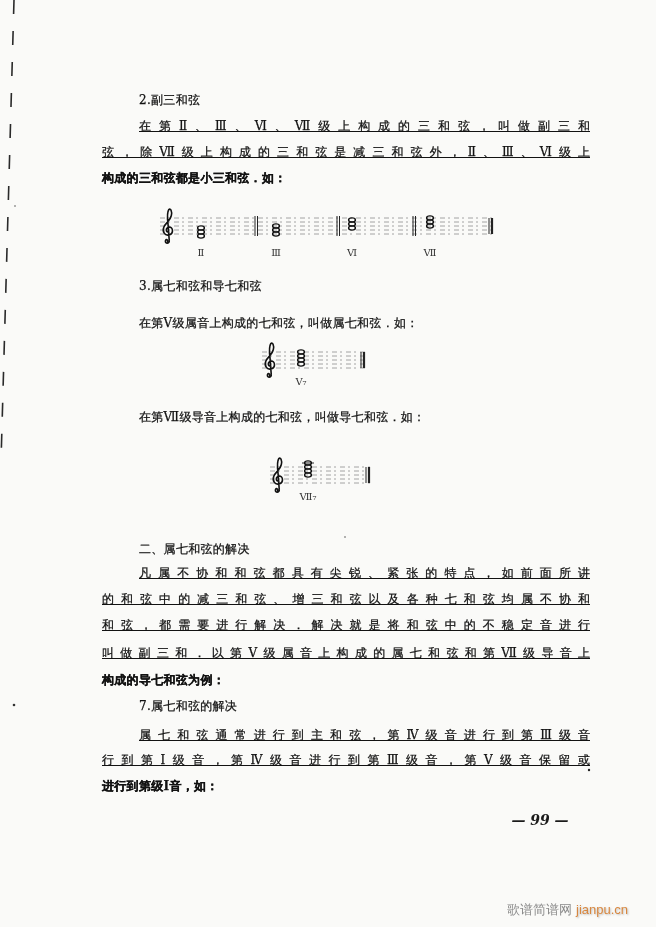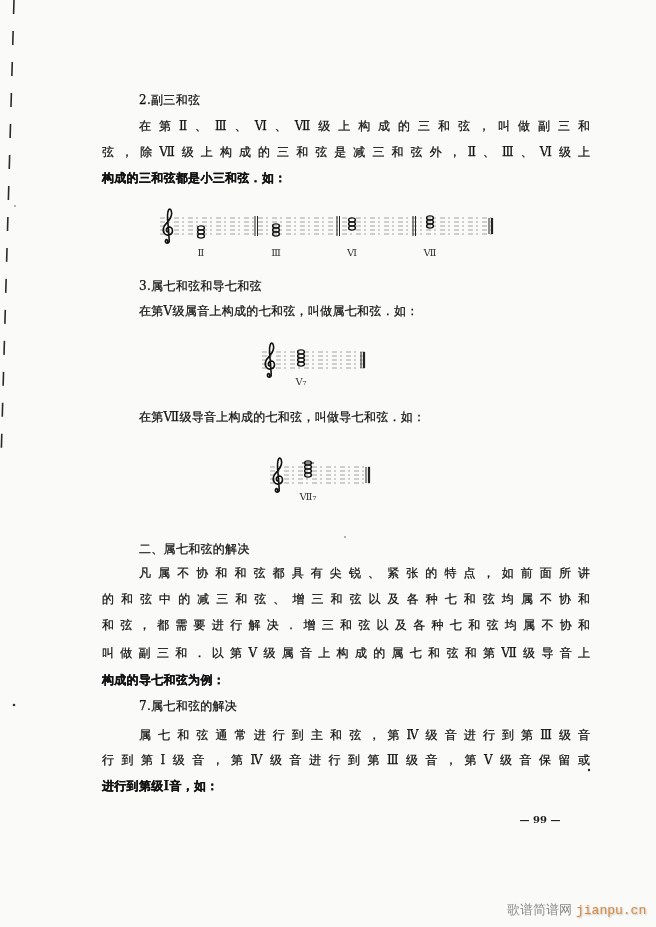--- a/index.html
+++ b/index.html
@@ -20,20 +20,21 @@
       color: #121212;
       white-space: nowrap;
       letter-spacing: 0.3px;
       -webkit-text-stroke: 0.25px #121212;
     }
     .just {
       white-space: normal;
       text-align: justify;
       text-align-last: justify;
       letter-spacing: 0;
+      text-decoration: underline;
     }
     .full { left: 102px; width: 488px; }
     .indent { left: 139px; width: 451px; }
     .plain-full { left: 102px; font-weight: bold; }
     .plain-indent { left: 139px; }
     .chord-label {
       position: absolute;
       font-family: "DejaVu Serif", serif;
       font-size: 10px;
       line-height: 12px;
@@ -41,36 +42,37 @@
       width: 24px;
       text-align: center;
     }
     .page-number {
       position: absolute;
       left: 505px; top: 811px;
       width: 70px;
       text-align: center;
       font-family: "DejaVu Serif", serif;
       font-weight: bold;
-      font-size: 10px;
+      font-size: 14px;
       line-height: 18px;
       color: #1a1a1a;
       white-space: nowrap;
+      font-style: italic;
     }
     .watermark {
       position: absolute;
       left: 507px; top: 902px;
       font-size: 13px;
       line-height: 16px;
       white-space: nowrap;
     }
     .wm-cn { color: #8a8a8a; font-family: "DejaVu Serif", serif; text-align: center; }
     .wm-url {
       color: #d8873f;
-      font-family: Liberation Mono, monospace;
+      font-family: Liberation Sans, sans-serif;
       margin-left: 4px;
       text-shadow: 1px 1px 2px rgba(0,0,0,0.25);
     }
   </style>
 </head>
 <body>
 
 <svg class="overlay" width="656" height="927" viewBox="0 0 656 927">
   <defs>
     <symbol id="treble-clef" viewBox="0 0 20 44">
@@ -173,29 +175,29 @@
 <div class="line just indent" style="top:116px">在第Ⅱ、Ⅲ、Ⅵ、Ⅶ级上构成的三和弦，叫做副三和</div>
 <div class="line just full" style="top:142px">弦，除Ⅶ级上构成的三和弦是减三和弦外，Ⅱ、Ⅲ、Ⅵ级上</div>
 <div class="line plain-full" style="top:168px">构成的三和弦都是小三和弦．如：</div>
 
 <div class="chord-label" style="left:189px; top:247px">Ⅱ</div>
 <div class="chord-label" style="left:264px; top:247px">Ⅲ</div>
 <div class="chord-label" style="left:340px; top:247px">Ⅵ</div>
 <div class="chord-label" style="left:418px; top:247px">Ⅶ</div>
 
 <div class="line plain-indent" style="top:276px">3.属七和弦和导七和弦</div>
-<div class="line plain-indent" style="top:301px">在第Ⅴ级属音上构成的七和弦，叫做属七和弦．如：</div>
+<div class="line plain-indent" style="top:313px">在第Ⅴ级属音上构成的七和弦，叫做属七和弦．如：</div>
 <div class="chord-label" style="left:289px; top:376px">V₇</div>
 <div class="line plain-indent" style="top:407px">在第Ⅶ级导音上构成的七和弦，叫做导七和弦．如：</div>
 <div class="chord-label" style="left:296px; top:491px">Ⅶ₇</div>
 
 <div class="line plain-indent" style="top:539px">二、属七和弦的解决</div>
 <div class="line just indent" style="top:563px">凡属不协和和弦都具有尖锐、紧张的特点，如前面所讲</div>
 <div class="line just full" style="top:589px">的和弦中的减三和弦、增三和弦以及各种七和弦均属不协和</div>
-<div class="line just full" style="top:615px">和弦，都需要进行解决．增三和弦以及各种七和弦均属不协和</div>
+<div class="line just full" style="top:615px">和弦，都需要进行解决．解决就是将和弦中的不稳定音进行</div>
 <div class="line just full" style="top:643px">叫做副三和．以第Ⅴ级属音上构成的属七和弦和第Ⅶ级导音上</div>
 <div class="line plain-full" style="top:670px">构成的导七和弦为例：</div>
 
 <div class="line plain-indent" style="top:696px">7.属七和弦的解决</div>
 <div class="line just indent" style="top:725px">属七和弦通常进行到主和弦，第Ⅳ级音进行到第Ⅲ级音</div>
 <div class="line just full" style="top:750px">行到第Ⅰ级音，第Ⅳ级音进行到第Ⅲ级音，第Ⅴ级音保留或</div>
 <div class="line plain-full" style="top:776px">进行到第级Ⅰ音，如：</div>
 
 <div class="page-number">— 99 —</div>
 <div class="watermark">

